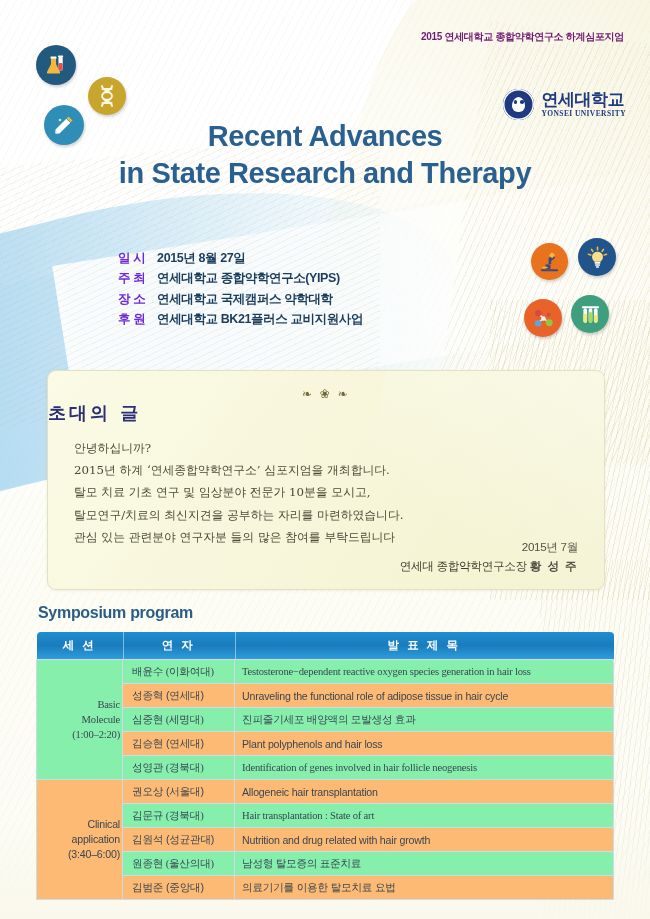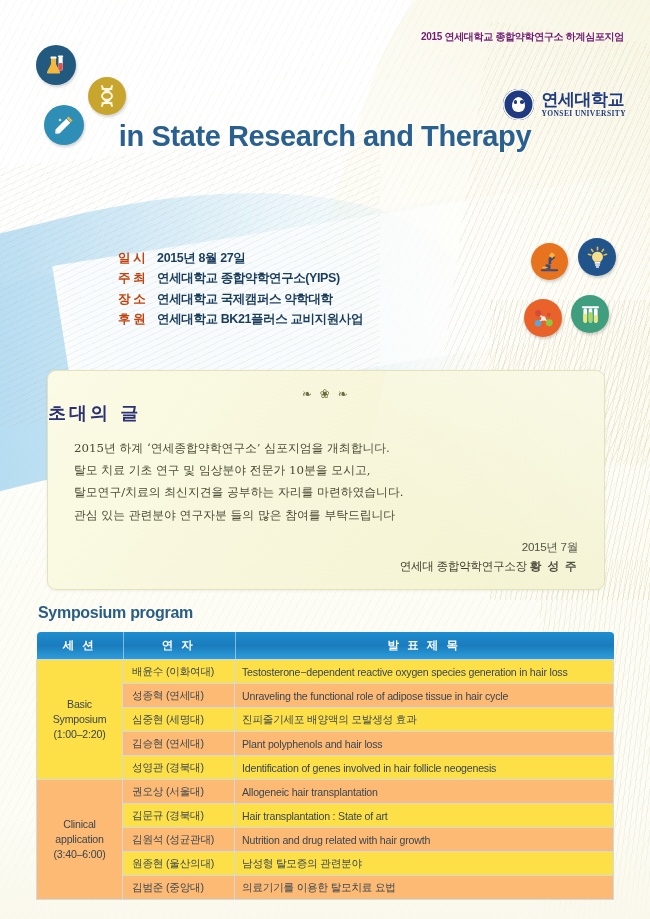--- a/index.html
+++ b/index.html
@@ -211,21 +211,21 @@
     font-size: 12.5px;
     line-height: 1.62;
     font-weight: bold;
     color: #1d4c74;
     letter-spacing: -0.4px;
   }
   .details .row { white-space: nowrap; }
   .details .lbl {
     display: inline-block;
     min-width: 36px;
-    color: #c2410c;
+    color: #6d28d9;
   }
   .details .val { color: #1b3d5c; }
 
   
   .invite-card {
     position: absolute;
     left: 47px; top: 370px;
     width: 556px; height: 218px;
     background: linear-gradient(125deg, #fbfbe6 0%, #f8f7dd 40%, #f3f2cf 100%);
     border: 1px solid #e4e2bd;
@@ -315,29 +315,29 @@
   .col-speaker { width: 112px; }
   .program-table td {
     font-size: 10.6px;
     color: #3a4652;
     height: 23px;
     padding: 0 7px;
     border: 1px solid #cddbe6;
     letter-spacing: -0.2px;
   }
   .program-table td.session {
-    text-align: center;
+    text-align: right;
     line-height: 1.42;
     font-size: 10.6px;
     color: #3a4652;
     padding: 0 2px;
   }
   .program-table td.speaker { text-align: left; padding-left: 9px; }
   .program-table tr.odd td  { background: #fdba74; }
-  .program-table tr.even td { background: #fde047; }
+  .program-table tr.even td { background: #86efac; font-family: Liberation Serif, serif; }
 
   
   .icon-circle svg { display: block; }
 </style>
 </head>
 <body>
 
 <div id="poster">
 
   <div class="bg-base"></div>
@@ -445,20 +445,21 @@
       </g>
       <circle cx="6.5" cy="6.5" r="3.3" fill="#d64a3c"></circle>
       <circle cx="12" cy="12" r="2.3" fill="#f0f0f0"></circle>
       <circle cx="18" cy="16.5" r="3.6" fill="#8fc740"></circle>
       <circle cx="6.3" cy="17" r="3.4" fill="#5aa7d8"></circle>
       <circle cx="17.4" cy="8" r="2" fill="#d64a3c"></circle>
     </svg>
   </div>
 
   <div class="title-block">
+    <span class="tline">Recent Advances</span>
     <span class="tline">in State Research and Therapy</span>
   </div>
 
   <div class="details">
     <div class="row">
       <span class="lbl">일 시</span>
       <span class="val">2015년 8월 27일</span>
     </div>
     <div class="row">
       <span class="lbl">주 최</span>
@@ -471,20 +472,21 @@
     <div class="row">
       <span class="lbl">후 원</span>
       <span class="val">연세대학교 BK21플러스 교비지원사업</span>
     </div>
   </div>
 
   <div class="invite-card">
     <div class="invite-flourish">❧ ❀ ❧</div>
     <div class="invite-heading">초대의 글</div>
     <div class="invite-body">
+      <p>안녕하십니까?</p>
       <p>2015년 하계 ‘연세종합약학연구소’ 심포지엄을 개최합니다.</p>
       <p>탈모 치료 기초 연구 및 임상분야 전문가 10분을 모시고,</p>
       <p>탈모연구/치료의 최신지견을 공부하는 자리를 마련하였습니다.</p>
       <p>관심 있는 관련분야 연구자분 들의 많은 참여를 부탁드립니다</p>
     </div>
     <div class="invite-sign">
       <div>2015년 7월</div>
       <div>
         <span>연세대 종합약학연구소장</span>
         <span class="name">황 성 주</span>
@@ -505,21 +507,21 @@
         <th>세 션</th>
         <th>연 자</th>
         <th>발 표 제 목</th>
       </tr>
     </thead>
     <tbody>
 
       <tr class="even">
         <td class="session" rowspan="5">
           <div>Basic</div>
-          <div>Symposium</div>
+          <div>Molecule</div>
           <div>(1:00–2:20)</div>
         </td>
         <td class="speaker">배윤수 (이화여대)</td>
         <td class="topic">Testosterone−dependent reactive oxygen species generation in hair loss</td>
       </tr>
       <tr class="odd">
         <td class="speaker">성종혁 (연세대)</td>
         <td class="topic">Unraveling the functional role of adipose tissue in hair cycle</td>
       </tr>
       <tr class="even">
@@ -547,21 +549,21 @@
       <tr class="even">
         <td class="speaker">김문규 (경북대)</td>
         <td class="topic">Hair transplantation : State of art</td>
       </tr>
       <tr class="odd">
         <td class="speaker">김원석 (성균관대)</td>
         <td class="topic">Nutrition and drug related with hair growth</td>
       </tr>
       <tr class="even">
         <td class="speaker">원종현 (울산의대)</td>
-        <td class="topic">남성형 탈모증의 관련분야</td>
+        <td class="topic">남성형 탈모증의 표준치료</td>
       </tr>
       <tr class="odd">
         <td class="speaker">김범준 (중앙대)</td>
         <td class="topic">의료기기를 이용한 탈모치료 요법</td>
       </tr>
     </tbody>
   </table>
 
 </div>
 

